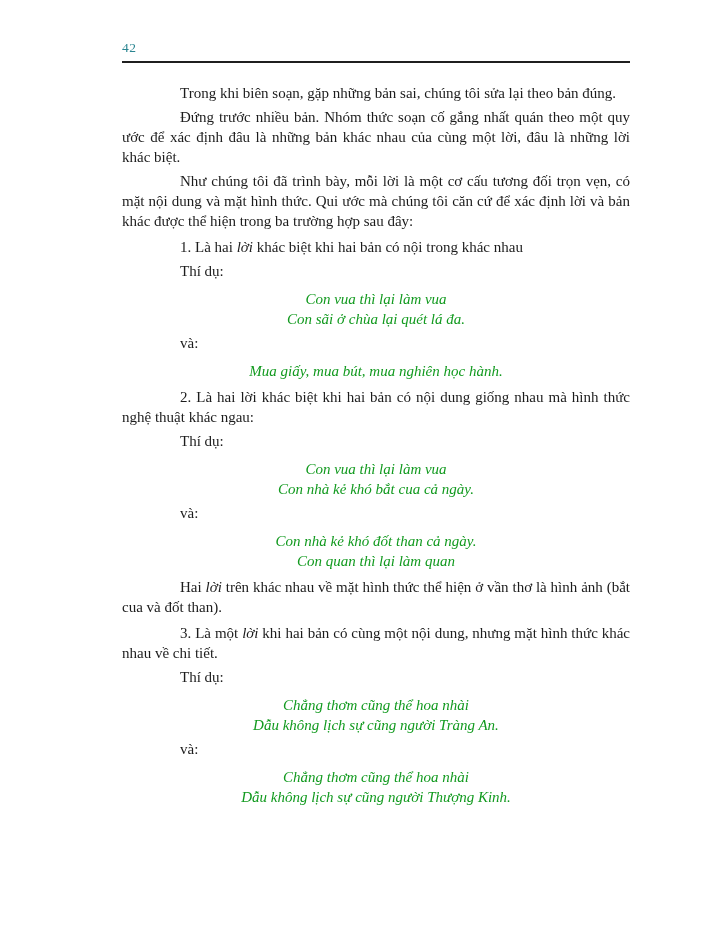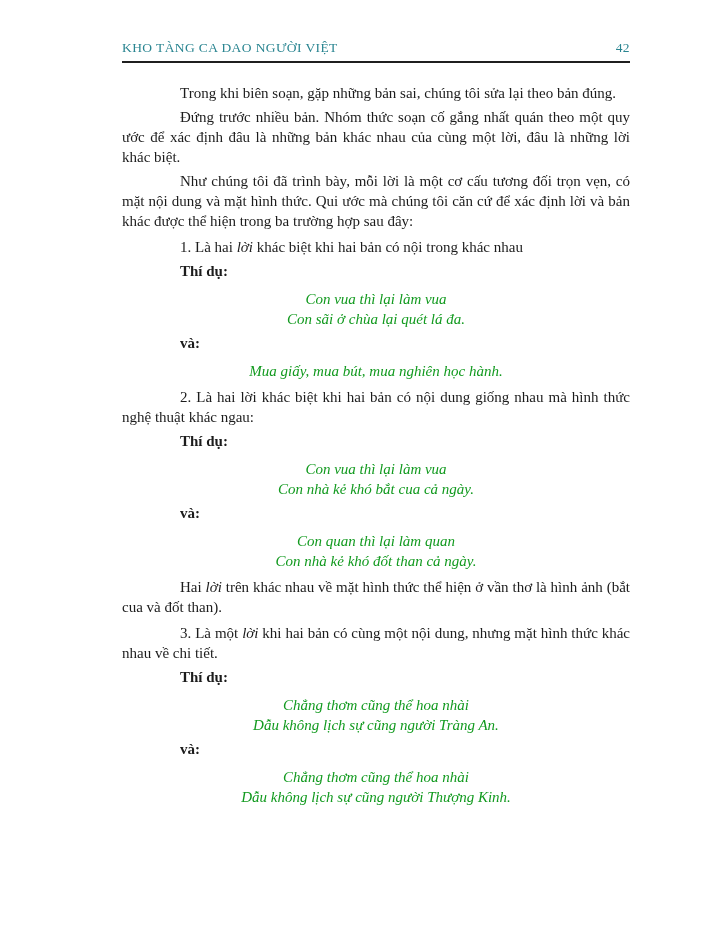--- a/index.html
+++ b/index.html
@@ -48,39 +48,37 @@
   .para {
     margin: 4px 0 0 0;
     text-indent: 58px;
   }
   .para.first { margin-top: 0; }
   .para.numbered { margin-top: 6px; }
   .label-line {
     margin: 4px 0 0 0;
     text-indent: 58px;
     text-align: left;
-    font-weight: bold;
   }
   .verse {
     margin-top: 8px;
     text-align: center;
     color: var(--verse-green);
     font-style: italic;
   }
   .verse-line { line-height: 20px; }
   em { font-style: italic; }
 </style>
 </head>
 <body>
 
 <div class="page">
   <div class="content">
 
     <header class="page-header">
-      <span class="running-title">KHO TÀNG CA DAO NGƯỜI VIỆT</span>
       <span class="page-number">42</span>
     </header>
 
     <main class="body-text">
 
       <p class="para first">Trong khi biên soạn, gặp những bản sai, chúng tôi sửa lại theo bản đúng.</p>
 
       <p class="para">Đứng trước nhiều bản. Nhóm thức soạn cố gắng nhất quán theo một quy ước để xác định đâu là những bản khác nhau của cùng một lời, đâu là những lời khác biệt.</p>
 
       <p class="para">Như chúng tôi đã trình bày, mỗi lời là một cơ cấu tương đối trọn vẹn, có mặt nội dung và mặt hình thức. Qui ước mà chúng tôi căn cứ để xác định lời và bản khác được thể hiện trong ba trường hợp sau đây:</p>
@@ -105,22 +103,22 @@
       <p class="label-line">Thí dụ:</p>
 
       <div class="verse">
         <div class="verse-line">Con vua thì lại làm vua</div>
         <div class="verse-line">Con nhà kẻ khó bắt cua cả ngày.</div>
       </div>
 
       <p class="label-line">và:</p>
 
       <div class="verse">
+        <div class="verse-line">Con nhà kẻ khó đốt than cả ngày.</div>
         <div class="verse-line">Con quan thì lại làm quan</div>
-        <div class="verse-line">Con nhà kẻ khó đốt than cả ngày.</div>
       </div>
 
       <p class="para numbered"><span>Hai </span><em>lời</em><span> trên khác nhau về mặt hình thức thể hiện ở vần thơ là hình ảnh (bắt cua và đốt than).</span></p>
 
       <p class="para numbered"><span>3. Là một </span><em>lời</em><span> khi hai bản có cùng một nội dung, nhưng mặt hình thức khác nhau về chi tiết.</span></p>
 
       <p class="label-line">Thí dụ:</p>
 
       <div class="verse">
         <div class="verse-line">Chẳng thơm cũng thể hoa nhài</div>

